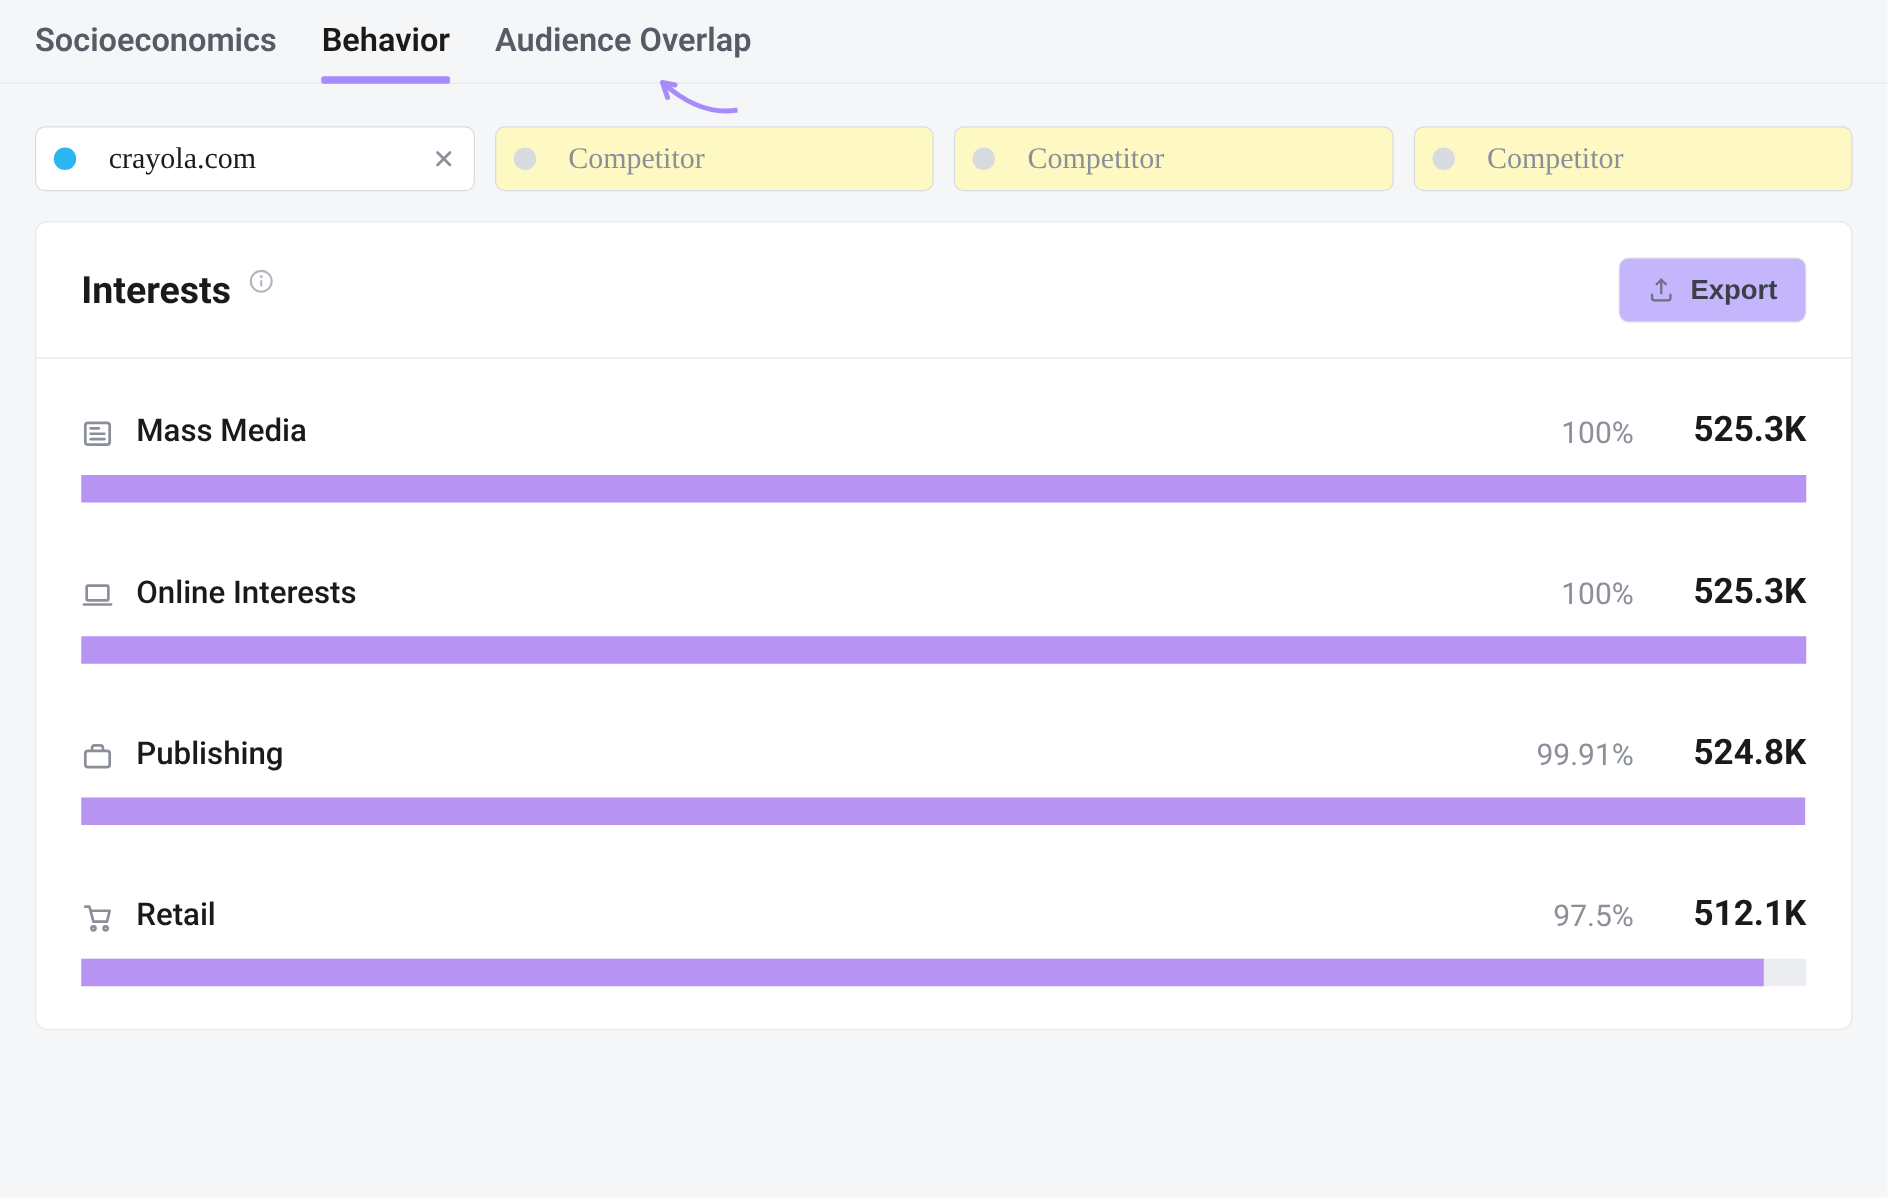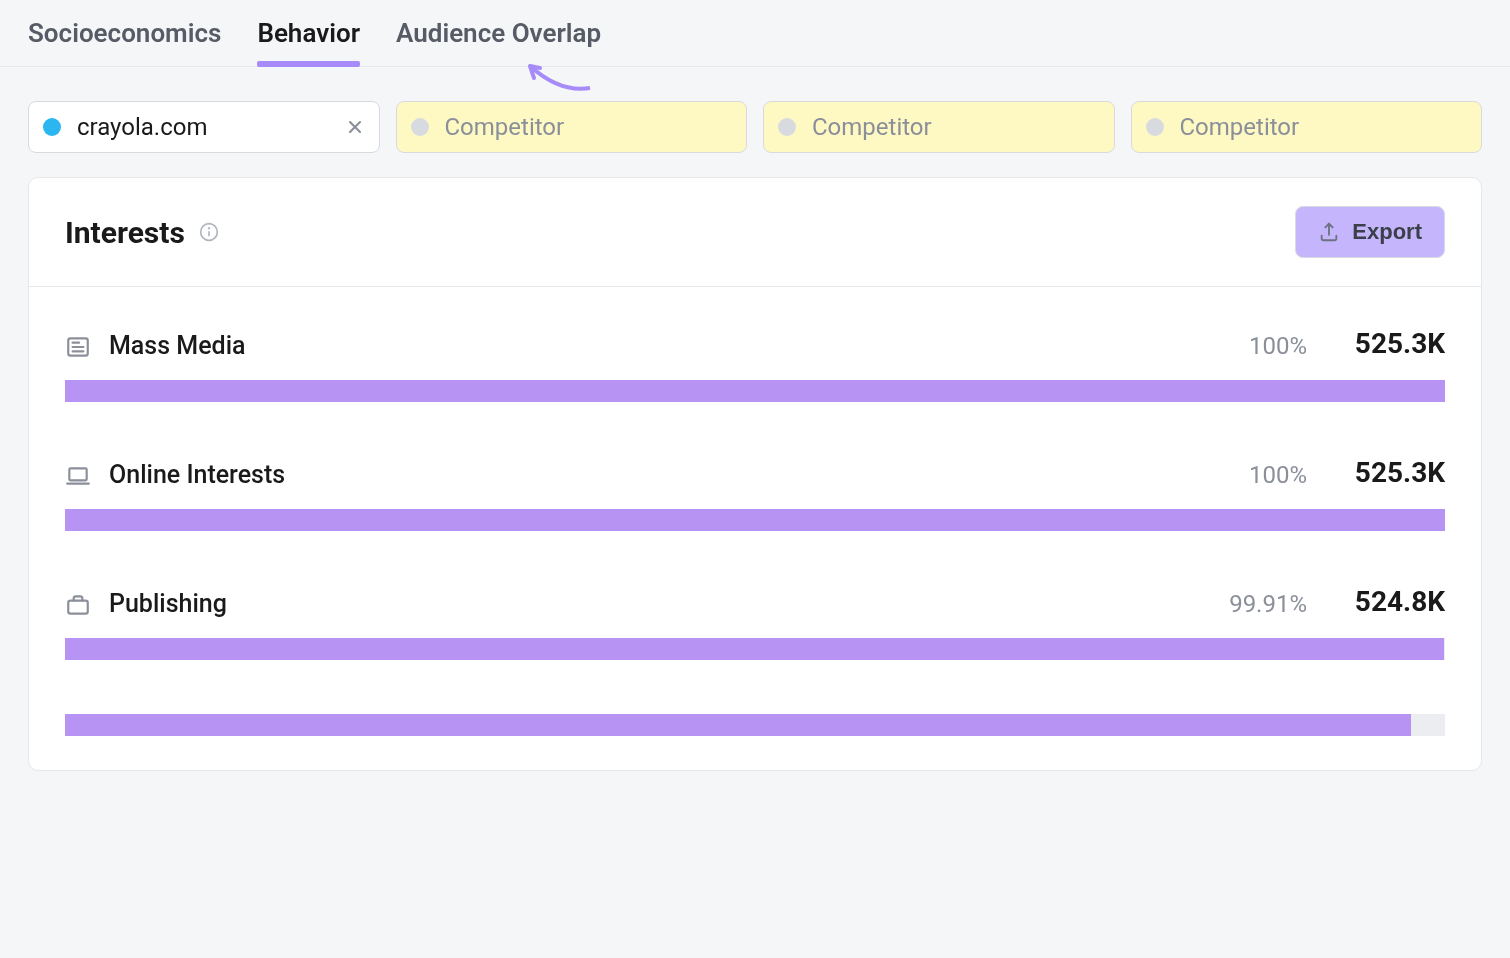--- a/index.html
+++ b/index.html
@@ -49,21 +49,22 @@
     }
     .domain-input {
       flex: 1;
       background: #fff;
       border: 1px solid #d7dbe0;
       border-radius: 8px;
       height: 52px;
       display: flex;
       align-items: center;
       padding: 0 14px;
-      gap: 16px;
+      gap: 26px;
+      font-family: Liberation Serif, serif;
     }
     .domain-input.empty { background: #fef9c3; }
     .domain-dot {
       width: 18px;
       height: 18px;
       border-radius: 50%;
       flex-shrink: 0;
     }
     .domain-dot.filled { background: #2cb6f0; }
     .domain-dot.empty { background: #d7dbe0; }
@@ -91,21 +92,20 @@
     }
     .card-header {
       display: flex;
       align-items: center;
       justify-content: space-between;
       padding: 28px 36px 28px 36px;
       border-bottom: 1px solid #e5e7eb;
     }
     .card-title-wrap {
       display: flex;
-      align-items: center;
       gap: 14px;
     }
     .card-title {
       font-size: 30px;
       font-weight: 700;
       color: #1a1a1a;
     }
     .info-icon-wrap {
       display: inline-flex;
       color: #b0b5bf;
@@ -270,19 +270,29 @@
         <span class="interest-name">Publishing</span>
         <span class="interest-pct">99.91%</span>
         <span class="interest-val">524.8K</span>
       </div>
       <div class="bar-track">
           <div class="bar-fill" style="width:99.91%"></div>
         </div>
     </div>
 
     <div class="interest-row">
+      <div class="interest-head">
+        <svg class="interest-icon" viewBox="0 0 24 24" fill="none" stroke="currentColor" stroke-width="2" stroke-linecap="round" stroke-linejoin="round">
+            <circle cx="9" cy="20" r="1.5"></circle>
+            <circle cx="18" cy="20" r="1.5"></circle>
+            <path d="M3 4h3l3 11h10l2-8H7"></path>
+          </svg>
+        <span class="interest-name">Retail</span>
+        <span class="interest-pct">97.5%</span>
+        <span class="interest-val">512.1K</span>
+      </div>
       <div class="bar-track">
           <div class="bar-fill" style="width:97.5%"></div>
         </div>
     </div>
 
   </div>
 </div>
 
 </body></html>

